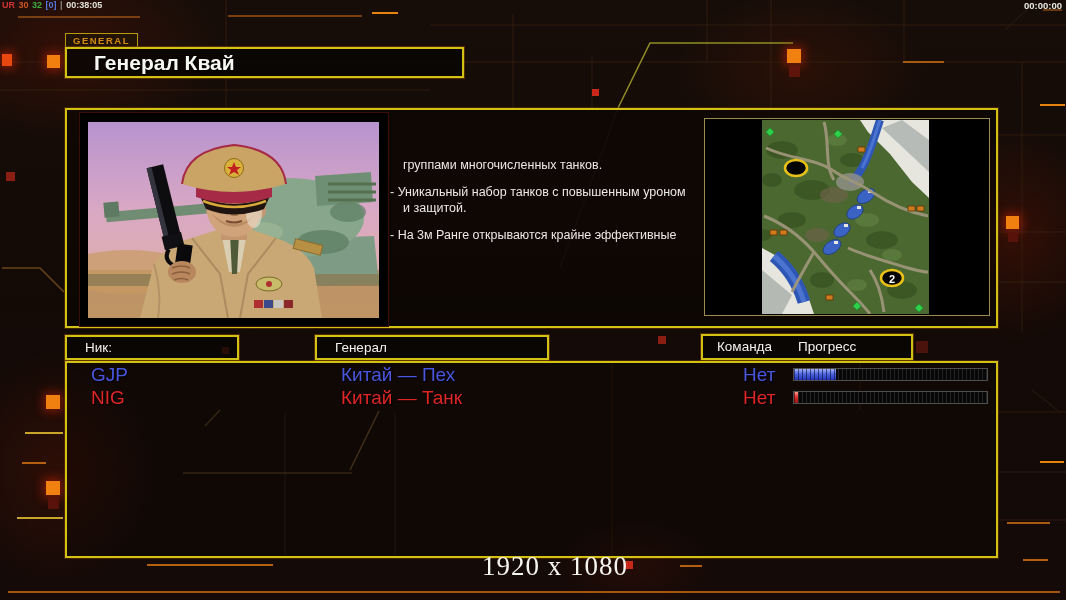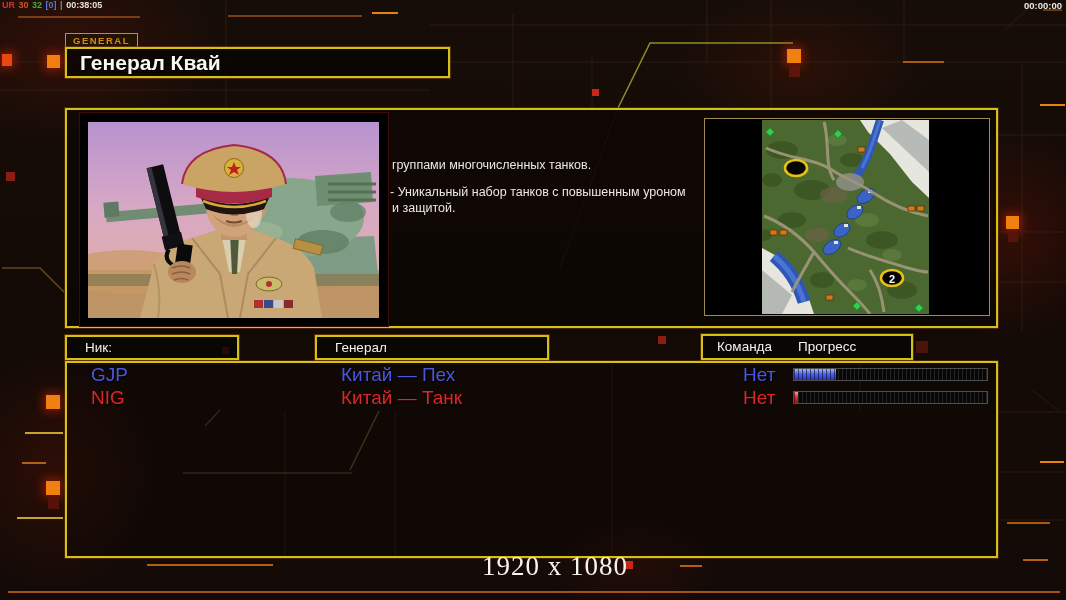--- a/index.html
+++ b/index.html
@@ -19,31 +19,31 @@
   
   .netstats{left:2px;top:0;font-size:9px;font-weight:bold;letter-spacing:0;line-height:11px;}
   .netstats span{margin-right:1px;text-align:center;}
   .match-time{right:4px;top:0;font-size:9.5px;font-weight:bold;color:#e9e9e2;line-height:11px;}
   
   .gen-tab{left:65px;top:33px;height:14px;padding:0 7px;background:#231305;
     border:1px solid #b89a10;border-bottom:none;color:#d28c12;font-size:9.5px;
     font-weight:bold;letter-spacing:1.5px;line-height:14px;}
   .title-box{left:65px;top:47px;width:368px;height:27px;background:rgba(8,5,2,.8);
     border:2px solid #d3c214;box-shadow:0 0 0 1px rgba(110,60,0,.7);
-    color:#f7f7f3;font-size:21px;font-weight:bold;line-height:27px;padding-left:13px;
+    color:#f7f7f3;font-size:21px;font-weight:bold;line-height:27px;padding-left:27px;
     text-shadow:1px 1px 2px #000;}
   
   .main-panel{left:65px;top:108px;width:929px;height:216px;border:2px solid #d3c214;
     background:rgba(10,5,2,.55);box-shadow:0 0 0 1px rgba(110,60,0,.5);}
   .portrait-frame{left:79px;top:112px;width:308px;height:213px;background:#000;
     border:1px solid #3a0e06;}
   .portrait-frame svg{position:absolute;left:8px;top:9px;}
   .strategy{left:390px;top:157px;width:310px;color:#ece8e2;font-size:12.5px;line-height:16px;}
   .strategy p{margin:0;white-space:nowrap;}
-  .strategy .indent{padding-left:2px;}
+  .strategy .indent{padding-left:13px;}
   .strategy .gap{height:11px;}
   .minimap-panel{left:704px;top:118px;width:284px;height:196px;background:#000;
     border:1px solid #9c8a50;}
   .minimap-panel svg{position:absolute;left:57px;top:1px;}
   
   .hdr{background:rgba(9,6,3,.85);border:2px solid #d3c214;
     box-shadow:0 0 0 1px rgba(110,60,0,.7);color:#f2f2ee;font-size:13.5px;
     font-weight:normal;line-height:21px;}
   .hdr-nick{left:65px;top:335px;width:152px;height:21px;padding-left:18px;}
   .hdr-general{left:315px;top:335px;width:212px;height:21px;padding-left:18px;}
@@ -234,20 +234,21 @@
       </g>
     </svg>
   </div>
 
   <div class="abs strategy">
     <p class="indent">группами многочисленных танков.</p>
     <div class="gap"></div>
     <p>- Уникальный набор танков с повышенным уроном</p>
     <p class="indent">и защитой.</p>
     <div class="gap"></div>
+    <p>- На 3м Ранге открываются крайне эффективные</p>
   </div>
 
   <div class="abs minimap-panel">
     <svg width="167" height="194" viewBox="0 0 167 194">
       <rect width="167" height="194" fill="#4c6831"></rect>
       <g fill="#3a5522" opacity="0.85">
         <ellipse cx="20" cy="30" rx="16" ry="9"></ellipse>
           <ellipse cx="50" cy="70" rx="18" ry="10"></ellipse>
         <ellipse cx="30" cy="100" rx="14" ry="8"></ellipse>
           <ellipse cx="120" cy="120" rx="16" ry="9"></ellipse>

